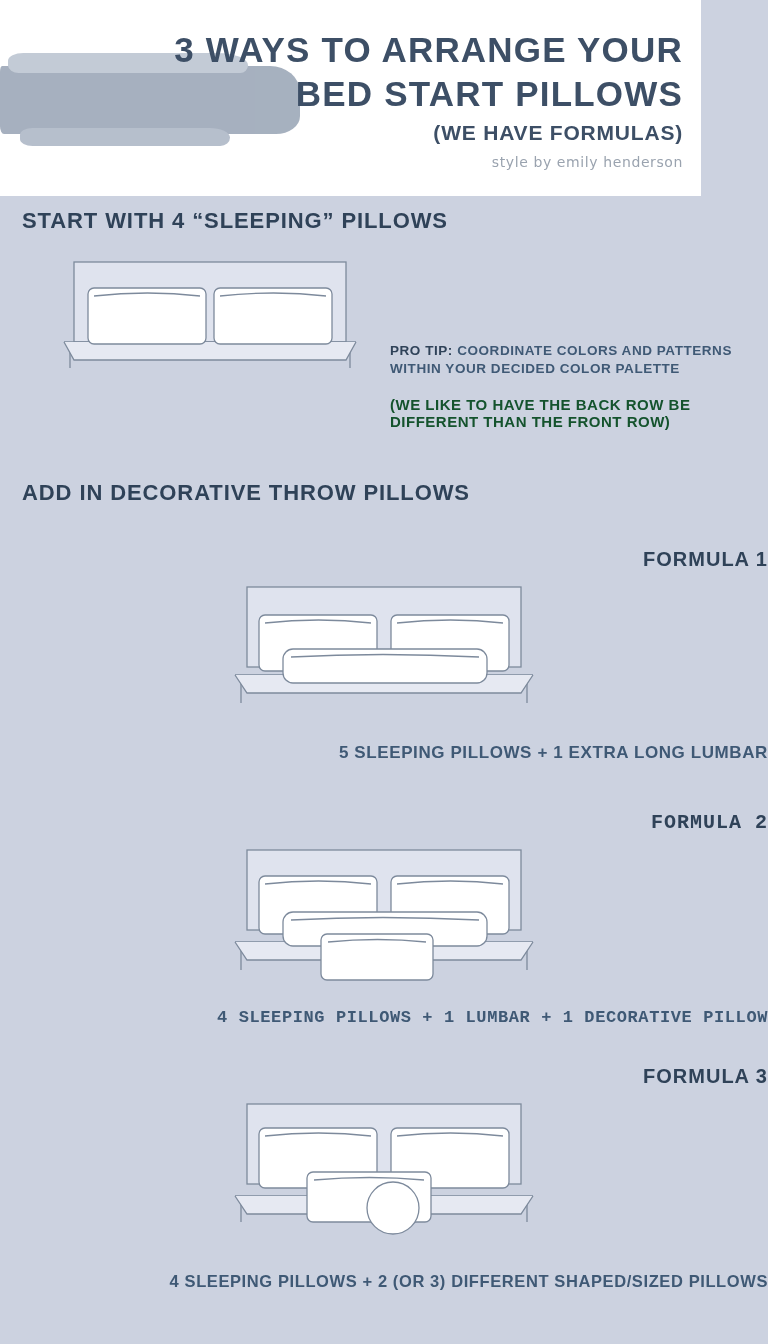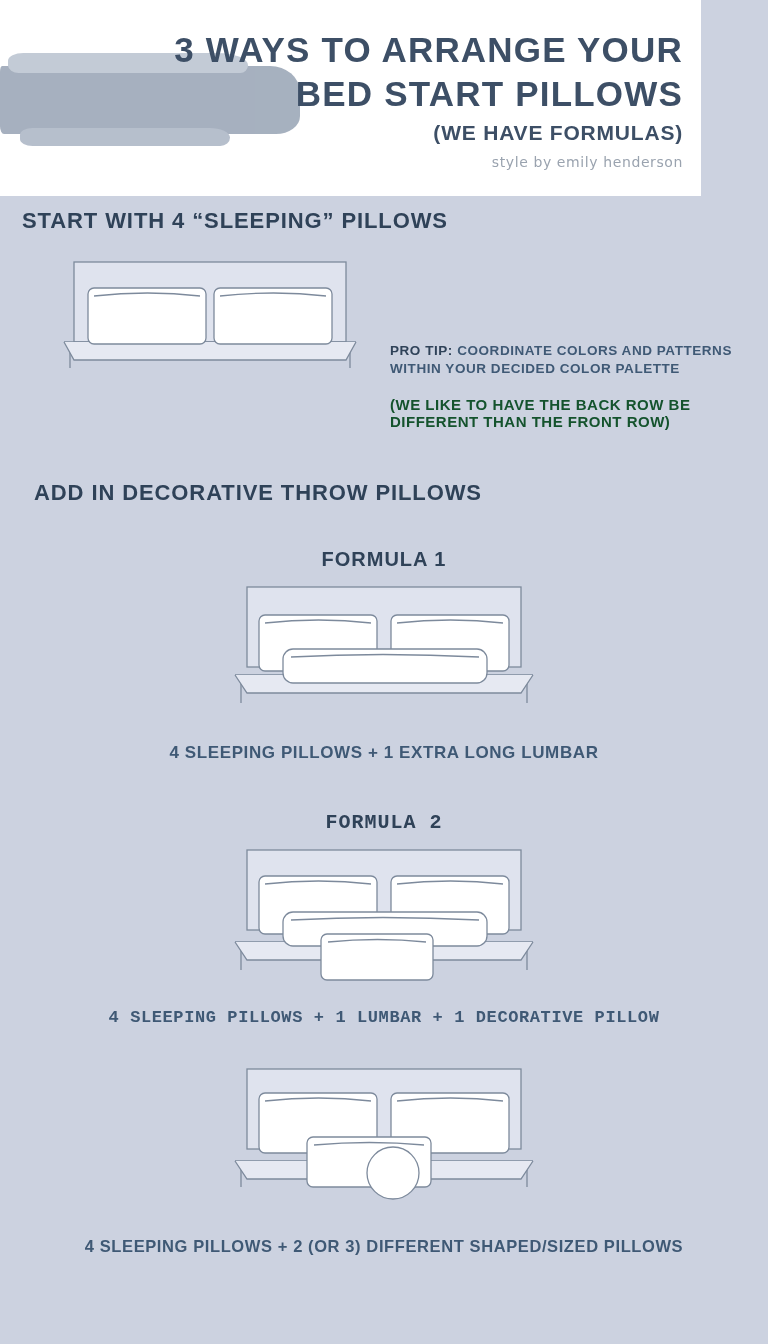--- a/index.html
+++ b/index.html
@@ -92,21 +92,21 @@
 
   
   .section-heading {
     color: #2f4258;
     font-size: 22px;
     font-weight: bold;
     letter-spacing: .9px;
     padding-left: 22px;
   }
   .s1-heading { padding-top: 12px; }
-  .s2-heading { padding-top: 42px; margin-left: 12px; }
+  .s2-heading { padding-top: 42px; }
 
   .row1 {
     position: relative;
     height: 190px;
     margin-top: 14px;
   }
   .pro-tip {
     position: absolute;
     left: 390px;
     top: 62px;
@@ -123,21 +123,21 @@
   .pro-tip .label { color: #2f4258; }
   .pro-tip .note {
     margin-top: 18px;
     color: #14532d;
     font-size: 15px;
     font-weight: bold;
     letter-spacing: .5px;
     line-height: 17px;
   }
 
-  .formula-block { text-align: center; }
+  .formula-block { text-align: right; }
   .formula-title {
     color: #2f4258;
     font-size: 20px;
     font-weight: bold;
     letter-spacing: 1px;
   }
   .formula-caption {
     color: #3f5975;
     font-size: 17px;
     font-weight: bold;
@@ -205,21 +205,21 @@
           <path d="M6 92 L18 110 H292 L304 92" fill="#e6e9f2"></path>
           <rect x="30" y="32" width="118" height="56" rx="6" fill="#ffffff"></rect>
           <rect x="162" y="32" width="118" height="56" rx="6" fill="#ffffff"></rect>
           <path d="M36 40 q54 -6 106 0"></path>
           <path d="M168 40 q54 -6 106 0"></path>
           <rect x="54" y="66" width="204" height="34" rx="10" fill="#ffffff"></rect>
           <path d="M62 74 q90 -5 188 0"></path>
         </g>
       </svg>
     </div>
-    <div class="formula-caption" style="margin-top:22px;">4 SLEEPING PILLOWS + 1 EXTRA LONG LUMBAR</div>
+    <div class="formula-caption" style="margin-top:22px;">5 SLEEPING PILLOWS + 1 EXTRA LONG LUMBAR</div>
   </div>
 
   <div class="formula-block" style="margin-top:48px;font-family:Liberation Mono, monospace;">
     <div class="formula-title">FORMULA 2</div>
     <div class="bed-wrap" style="margin-top:12px;">
       <svg width="310" height="150" viewBox="0 0 310 150">
         <g fill="none" stroke="#7d8a9c" stroke-width="1.3">
           <rect x="18" y="4" width="274" height="80" fill="#dfe3ee"></rect>
           <path d="M6 96 H304"></path>
           <path d="M12 96 L12 124"></path>
@@ -233,20 +233,21 @@
           <path d="M62 74 q90 -5 188 0"></path>
           <rect x="92" y="88" width="112" height="46" rx="6" fill="#ffffff"></rect>
           <path d="M99 96 q50 -5 98 0"></path>
         </g>
       </svg>
     </div>
     <div class="formula-caption" style="margin-top:12px;">4 SLEEPING PILLOWS + 1 LUMBAR + 1 DECORATIVE PILLOW</div>
   </div>
 
   <div class="formula-block" style="margin-top:38px;">
+    <div class="formula-title">FORMULA 3</div>
     <div class="bed-wrap" style="margin-top:12px;">
       <svg width="310" height="140" viewBox="0 0 310 140">
         <g fill="none" stroke="#7d8a9c" stroke-width="1.3">
           <rect x="18" y="4" width="274" height="80" fill="#dfe3ee"></rect>
           <path d="M6 96 H304"></path>
           <path d="M12 96 L12 122"></path>
           <path d="M298 96 L298 122"></path>
           <path d="M6 96 L18 114 H292 L304 96" fill="#e6e9f2"></path>
           <rect x="30" y="28" width="118" height="60" rx="6" fill="#ffffff"></rect>
           <rect x="162" y="28" width="118" height="60" rx="6" fill="#ffffff"></rect>

